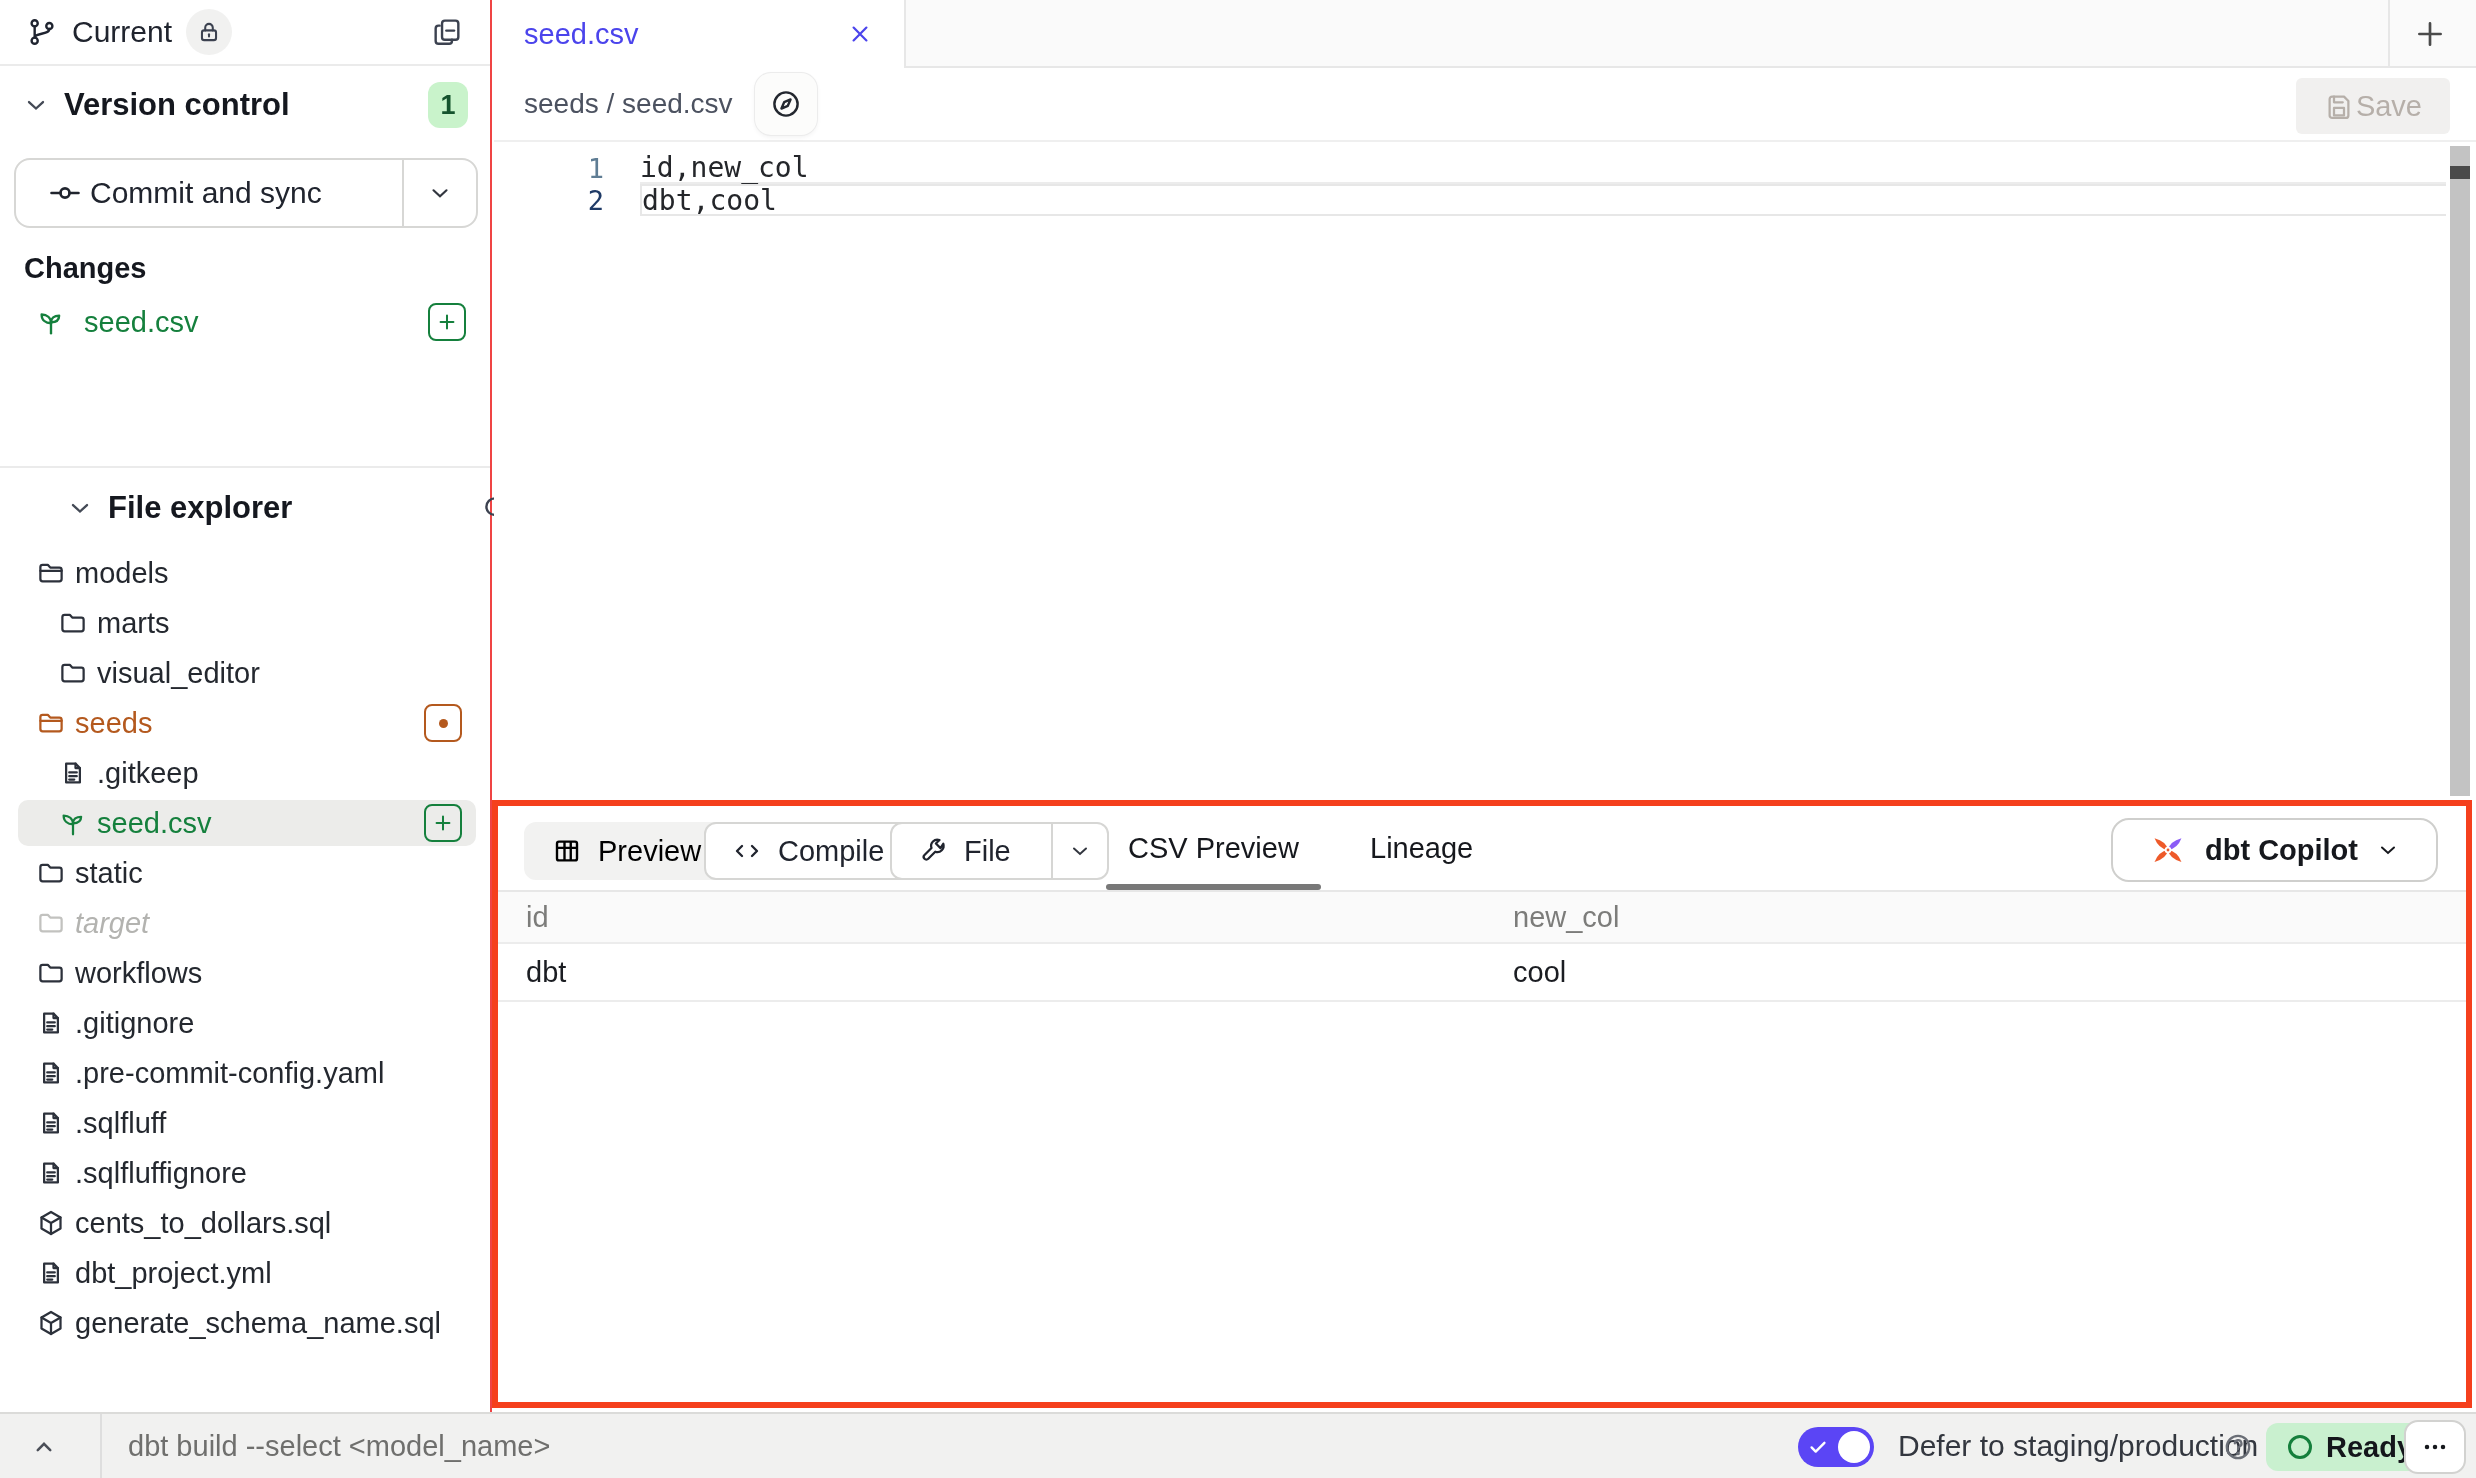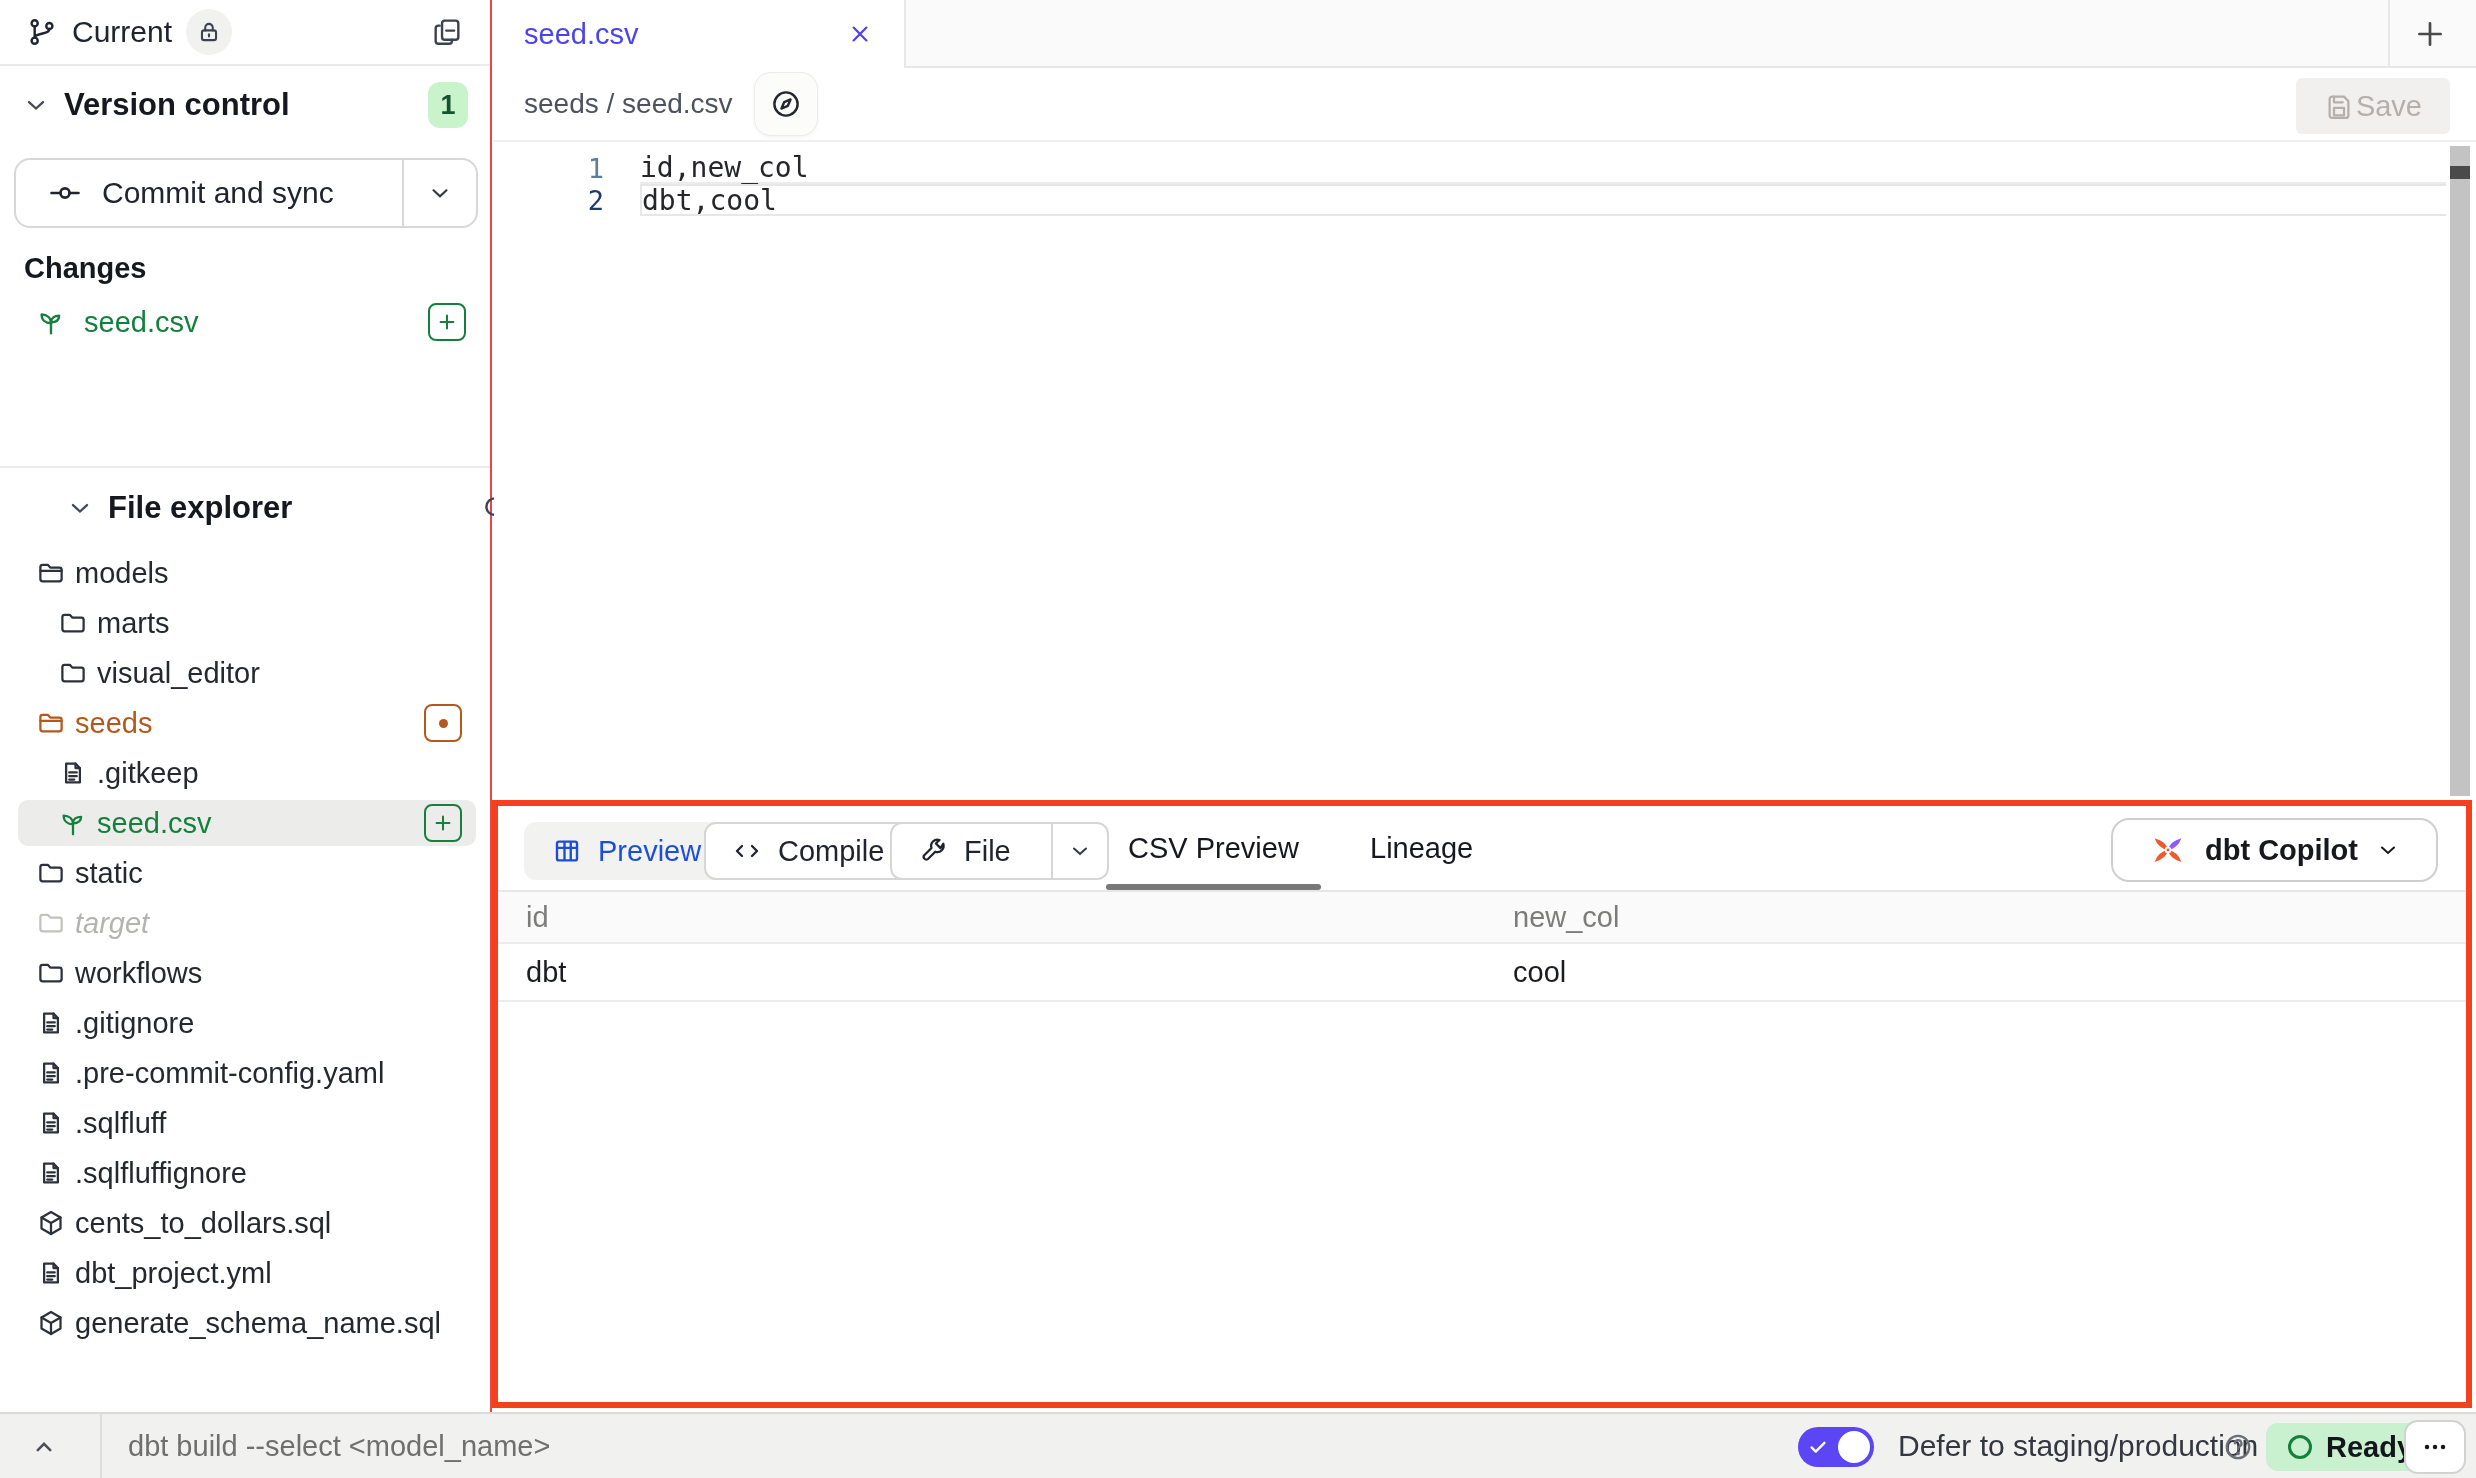--- a/index.html
+++ b/index.html
@@ -19,21 +19,21 @@
 
   #vc-header { top:74px; height:62px; padding:0 22px; gap:14px; }
   .sec-title { font-size:31px; font-weight:700; color:#15181f; }
   .chev { color:#444a56; }
   .count-badge { margin-left:auto; min-width:40px; height:46px; padding:0 12px; border-radius:12px;
                  background:var(--badge-green-bg); color:var(--badge-green-text); font-size:27px; font-weight:700;
                  display:flex; align-items:center; justify-content:center; }
 
   #commit-btn { position:absolute; left:14px; top:158px; width:464px; height:70px; background:#fff;
                 border:2px solid #d7d7d5; border-radius:16px; display:flex; align-items:stretch; cursor:pointer; }
-  #commit-main { flex:1; display:flex; align-items:center; gap:20px; padding-left:32px; font-size:30px; font-weight:500; color:#20242e;border-radius:17px; }
+  #commit-main { flex:1; display:flex; align-items:center; gap:8px; padding-left:32px; font-size:30px; font-weight:500; color:#20242e;border-radius:17px; }
   #commit-caret { width:74px; border-left:2px solid #d7d7d5; display:flex; align-items:center; justify-content:center; color:#32363f; }
 
   #changes-label { position:absolute; left:24px; top:252px; font-size:29px; font-weight:700; color:#15181f; }
   #change-row { top:296px; height:52px; padding:0 24px 0 36px; gap:18px; color:var(--git-green); }
   #change-row .fname { font-size:29px; font-weight:500; color:var(--git-green); }
 
   #fx-divider { position:absolute; left:0; top:466px; width:100%; border-top:2px solid #ebebeb; }
   #fx-header { top:478px; height:60px; padding:0 22px; gap:14px;margin-left:44px; }
   #fx-header .search { margin-left:auto; color:#3c4250; cursor:pointer; }
 
@@ -80,21 +80,21 @@
   .code-line:nth-child(2) .gutter { color:#1f3a66; }
   .code-line:nth-child(2) .code { border:2px solid #e7e7e7; border-right:none; }
   #editor-scrollbar { position:absolute; right:6px; top:4px; width:20px; height:650px; background:#c3c3c3; }
   #editor-thumb { position:absolute; left:0; top:20px; width:100%; height:13px; background:#4a4a4a; cursor:pointer; }
 
   
   #bottom-pane { left:492px; top:800px; width:1980px; height:608px; border:6px solid var(--highlight-red); background:#fff; }
   #action-row { position:absolute; left:0; top:0; width:100%; height:86px; border-bottom:2px solid #e7e7e7; }
   .tool-btn { position:absolute; top:16px; height:58px; border-radius:12px; display:flex; align-items:center; gap:16px;
               padding:0 26px; font-size:29px; font-weight:500; background:#fff; border:2px solid #d6d6d4; color:#20242e; cursor:pointer; }
-  #preview-btn { left:26px; background:#f2f2f1; border-color:#f2f2f1; color:#1d4ed8; }
+  #preview-btn { left:26px; background:#f2f2f1; border-color:#f2f2f1; color:#000000; }
   #compile-btn { left:206px; }
   #build-btn { left:392px; padding:0; }
   #build-main { display:flex; align-items:center; gap:16px; padding:0 24px 0 26px; font-weight:500; }
   #build-caret { align-self:stretch; width:56px; border-left:2px solid #d6d6d4; display:flex; align-items:center; justify-content:center; color:#32363f; cursor:pointer; }
   .pane-tab { position:absolute; top:0; height:84px; display:flex; align-items:center; font-size:29px; color:#16181d; cursor:pointer; }
   .pane-tab .underline { position:absolute; left:-22px; right:-22px; bottom:0; height:6px; border-radius:3px; background:#787878; display:none; }
   .pane-tab.active { font-weight:500; }
   .pane-tab.active .underline { display:block; }
   #copilot-btn { position:absolute; right:28px; top:12px; height:64px; border-radius:18px; border:2px solid #cfcfcd; background:#fff;
                  display:flex; align-items:center; gap:18px; padding:0 36px; font-size:29px; font-weight:700; color:#16181d; cursor:pointer; }

